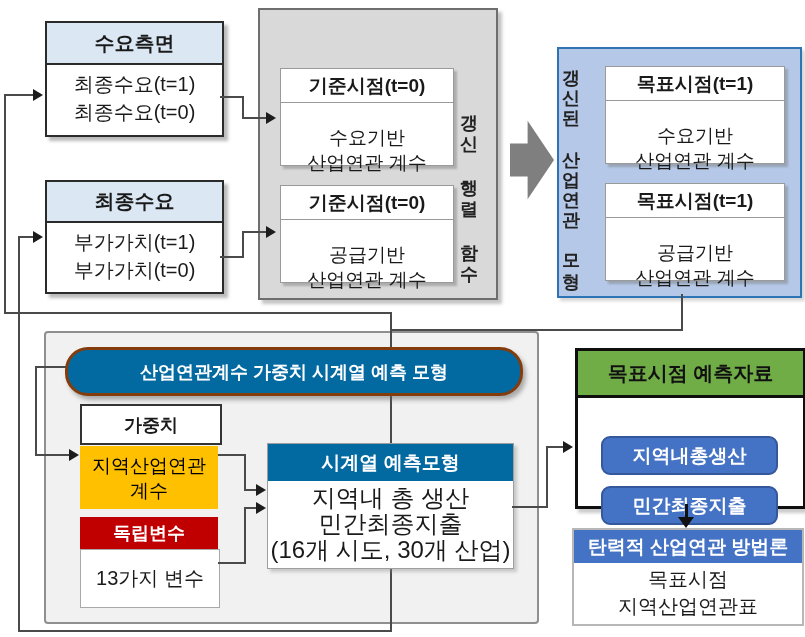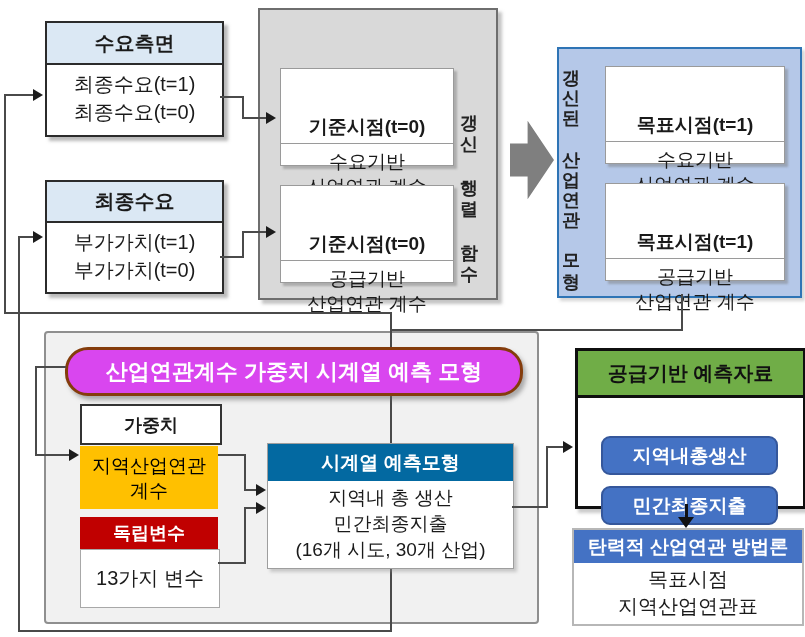--- a/index.html
+++ b/index.html
@@ -29,47 +29,47 @@
   .iobox .hd{background:#dbe8f4;border-bottom:2px solid #2b2b2b;font-weight:600;font-size:20px;}
   .iobox .bd{font-size:20px;line-height:28px;}
 
   
   .gpanel{position:absolute;left:258px;top:8px;width:236px;height:288px;background:#d9d9d9;
           border:2px solid #6e6e6e;z-index:3;box-shadow:4px 4px 3px rgba(150,150,150,.55);}
   .gpanel .title{position:absolute;left:0;top:0;width:100%;height:40px;background:#595959;
                  color:#fff;font-size:20px;font-weight:bold;}
   .subbox{position:absolute;background:#fff;border:1px solid #9a9a9a;z-index:4;
           box-shadow:3px 3px 2px rgba(120,120,120,.45);}
-  .subbox .hd{height:33px;border-bottom:1px solid #9a9a9a;font-weight:bold;font-size:19px;margin-top:41px;}
-  .subbox .bd{font-size:19px;line-height:25px;padding-top:5px;}
+  .subbox .hd{height:33px;border-bottom:1px solid #9a9a9a;font-weight:bold;font-size:19px;}
+  .subbox .bd{font-size:19px;line-height:25px;padding-top:5px;margin-top:17px;}
   .vtext{writing-mode:vertical-rl;text-orientation:upright;letter-spacing:3px;
          font-size:18px;font-weight:600;color:#222;line-height:1;}
 
   
   .bpanel{position:absolute;left:557px;top:47px;width:241px;height:247px;background:#b5c8e8;
           border:2px solid #2e74b5;z-index:3;box-shadow:3px 3px 3px rgba(150,150,150,.4);}
 
   
   .fpanel{position:absolute;left:44px;top:331px;width:491px;height:289px;background:#f1f1f1;
           border:2px solid #8f8f8f;border-radius:4px;z-index:1;}
-  .orangetitle{position:absolute;left:65px;top:347px;width:452px;height:43px;background:#d946ef;
-          border:3px solid #843c0c;border-radius:23px;color:#fff;font-size:22px;font-weight:bold;
+  .orangetitle{position:absolute;left:65px;top:347px;width:452px;height:43px;background:#0369a1;
+          border:3px solid #843c0c;border-radius:23px;color:#fff;font-size:18px;font-weight:bold;
           z-index:4;box-shadow:3px 4px 4px rgba(100,100,100,.5);}
   .wh{position:absolute;left:80px;top:404px;width:138px;height:37px;background:#fff;
       border:2px solid #333;font-size:18px;font-weight:bold;z-index:4;}
   .wv{position:absolute;left:80px;top:446px;width:138px;height:63px;background:#ffc000;
       font-size:19px;line-height:25px;z-index:4;color:#000000;}
   .ih{position:absolute;left:80px;top:517px;width:138px;height:32px;background:#c00000;
       color:#fff;font-size:18px;font-weight:bold;z-index:4;}
   .iv{position:absolute;left:80px;top:549px;width:138px;height:57px;background:#fff;
       border:1px solid #a8a8a8;font-size:20px;z-index:4;}
   .tsbox{position:absolute;left:267px;top:443px;width:245px;height:124px;background:#fff;
       border:1px solid #9e9e9e;z-index:4;box-shadow:3px 3px 3px rgba(140,140,140,.4);}
   .tsbox .hd{height:37px;background:#0369a1;color:#fff;font-size:19px;font-weight:bold;}
-  .tsbox .bd{font-size:19px;line-height:26px;padding-top:4px;}
+  .tsbox .bd{font-size:24px;line-height:26px;padding-top:4px;}
 
   
   .greenbox{position:absolute;left:575px;top:348px;width:225px;height:155px;background:#fff;
       border:3px solid #0f0f0f;z-index:4;box-shadow:3px 4px 3px rgba(140,140,140,.45);}
   .greenbox .hd{height:44px;background:#70ad47;border-bottom:3px solid #0f0f0f;
       color:#111;font-size:20px;font-weight:800;}
   .pill{position:absolute;left:23px;width:173px;height:35px;background:#4472c4;
       border:2px solid #35579b;border-radius:9px;color:#fff;font-size:19px;font-weight:600;margin-top:31px;}
   .finalbox{position:absolute;left:572px;top:528px;width:228px;height:94px;background:#fff;
       border:2px solid #b7b7b7;z-index:4;}
@@ -187,21 +187,21 @@
   <div class="iv ctr">13가지 변수</div>
 
   <div class="tsbox">
     <div class="hd ctr">시계열 예측모형</div>
     <div class="bd multi ctr">지역내 총 생산
 민간최종지출
 (16개 시도, 30개 산업)</div>
   </div>
 
   <div class="greenbox">
-    <div class="hd ctr">공급기반 예측자료</div>
+    <div class="hd ctr">목표시점 예측자료</div>
     <div class="pill ctr" style="top:54px;">지역내총생산</div>
     <div class="pill ctr" style="top:104px;">민간최종지출</div>
   </div>
 
   <div class="finalbox">
     <div class="hd ctr">탄력적 산업연관 방법론</div>
     <div class="bd multi ctr">목표시점
 지역산업연관표</div>
   </div>
 

